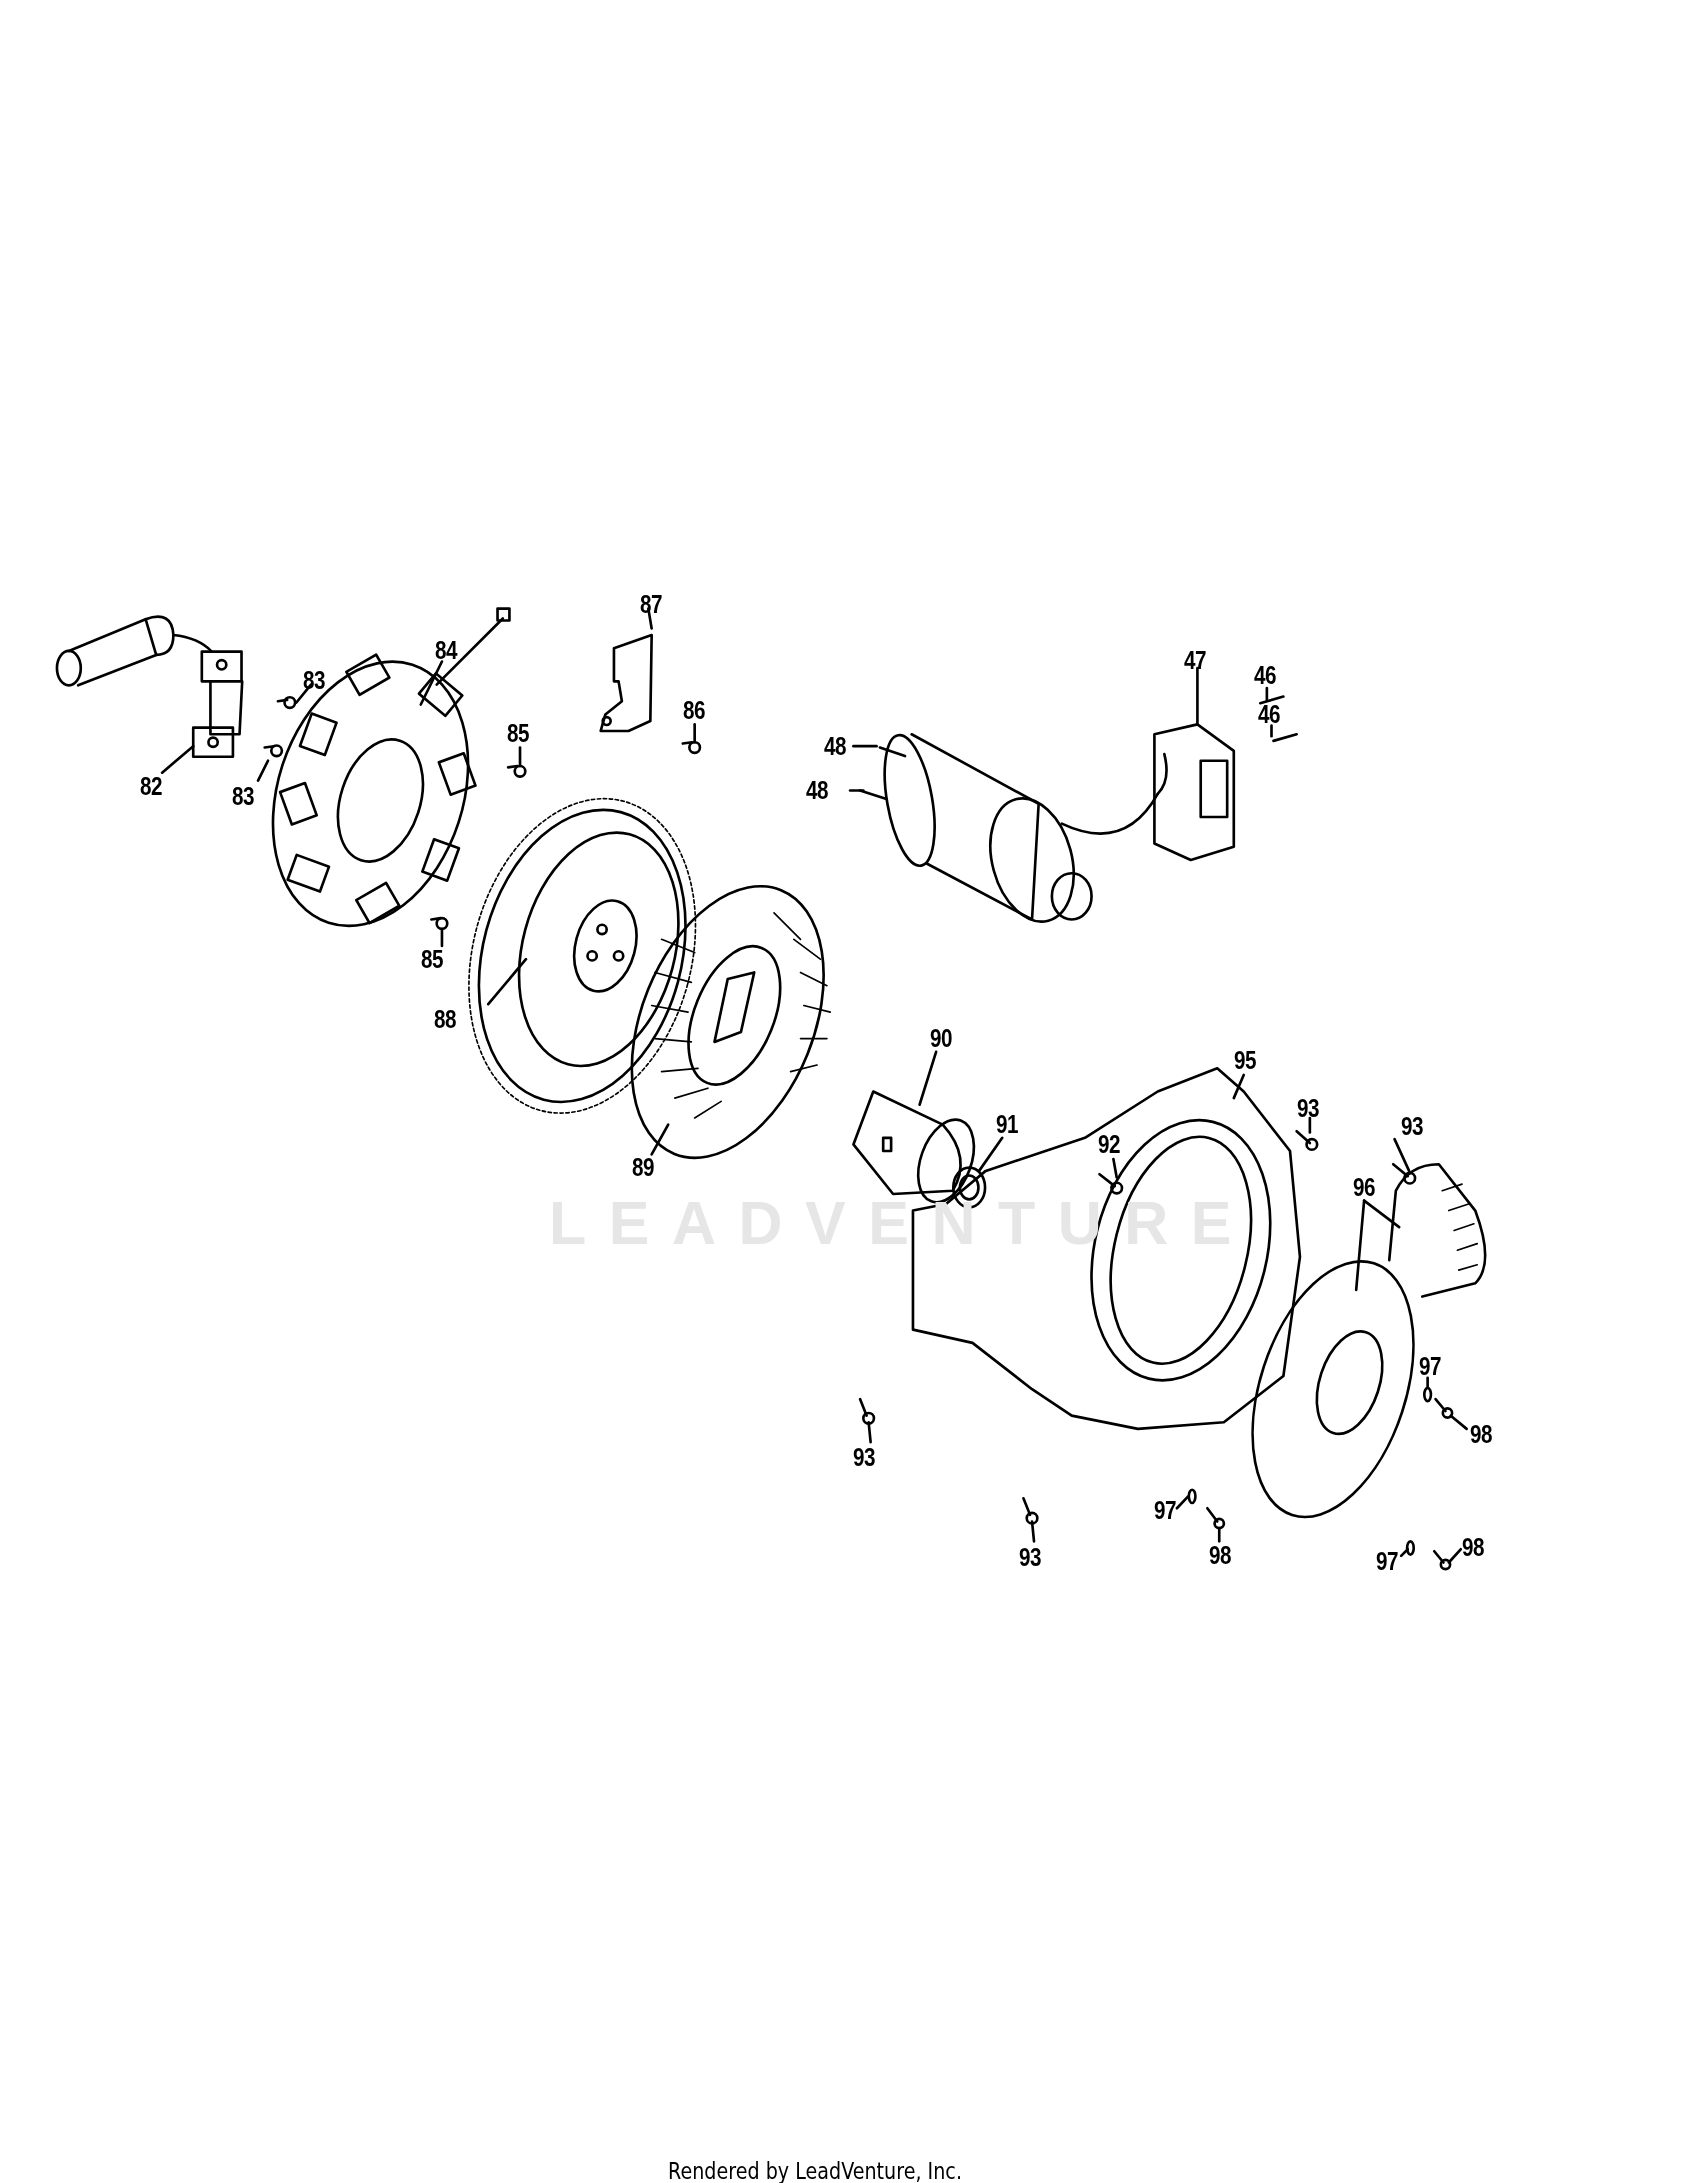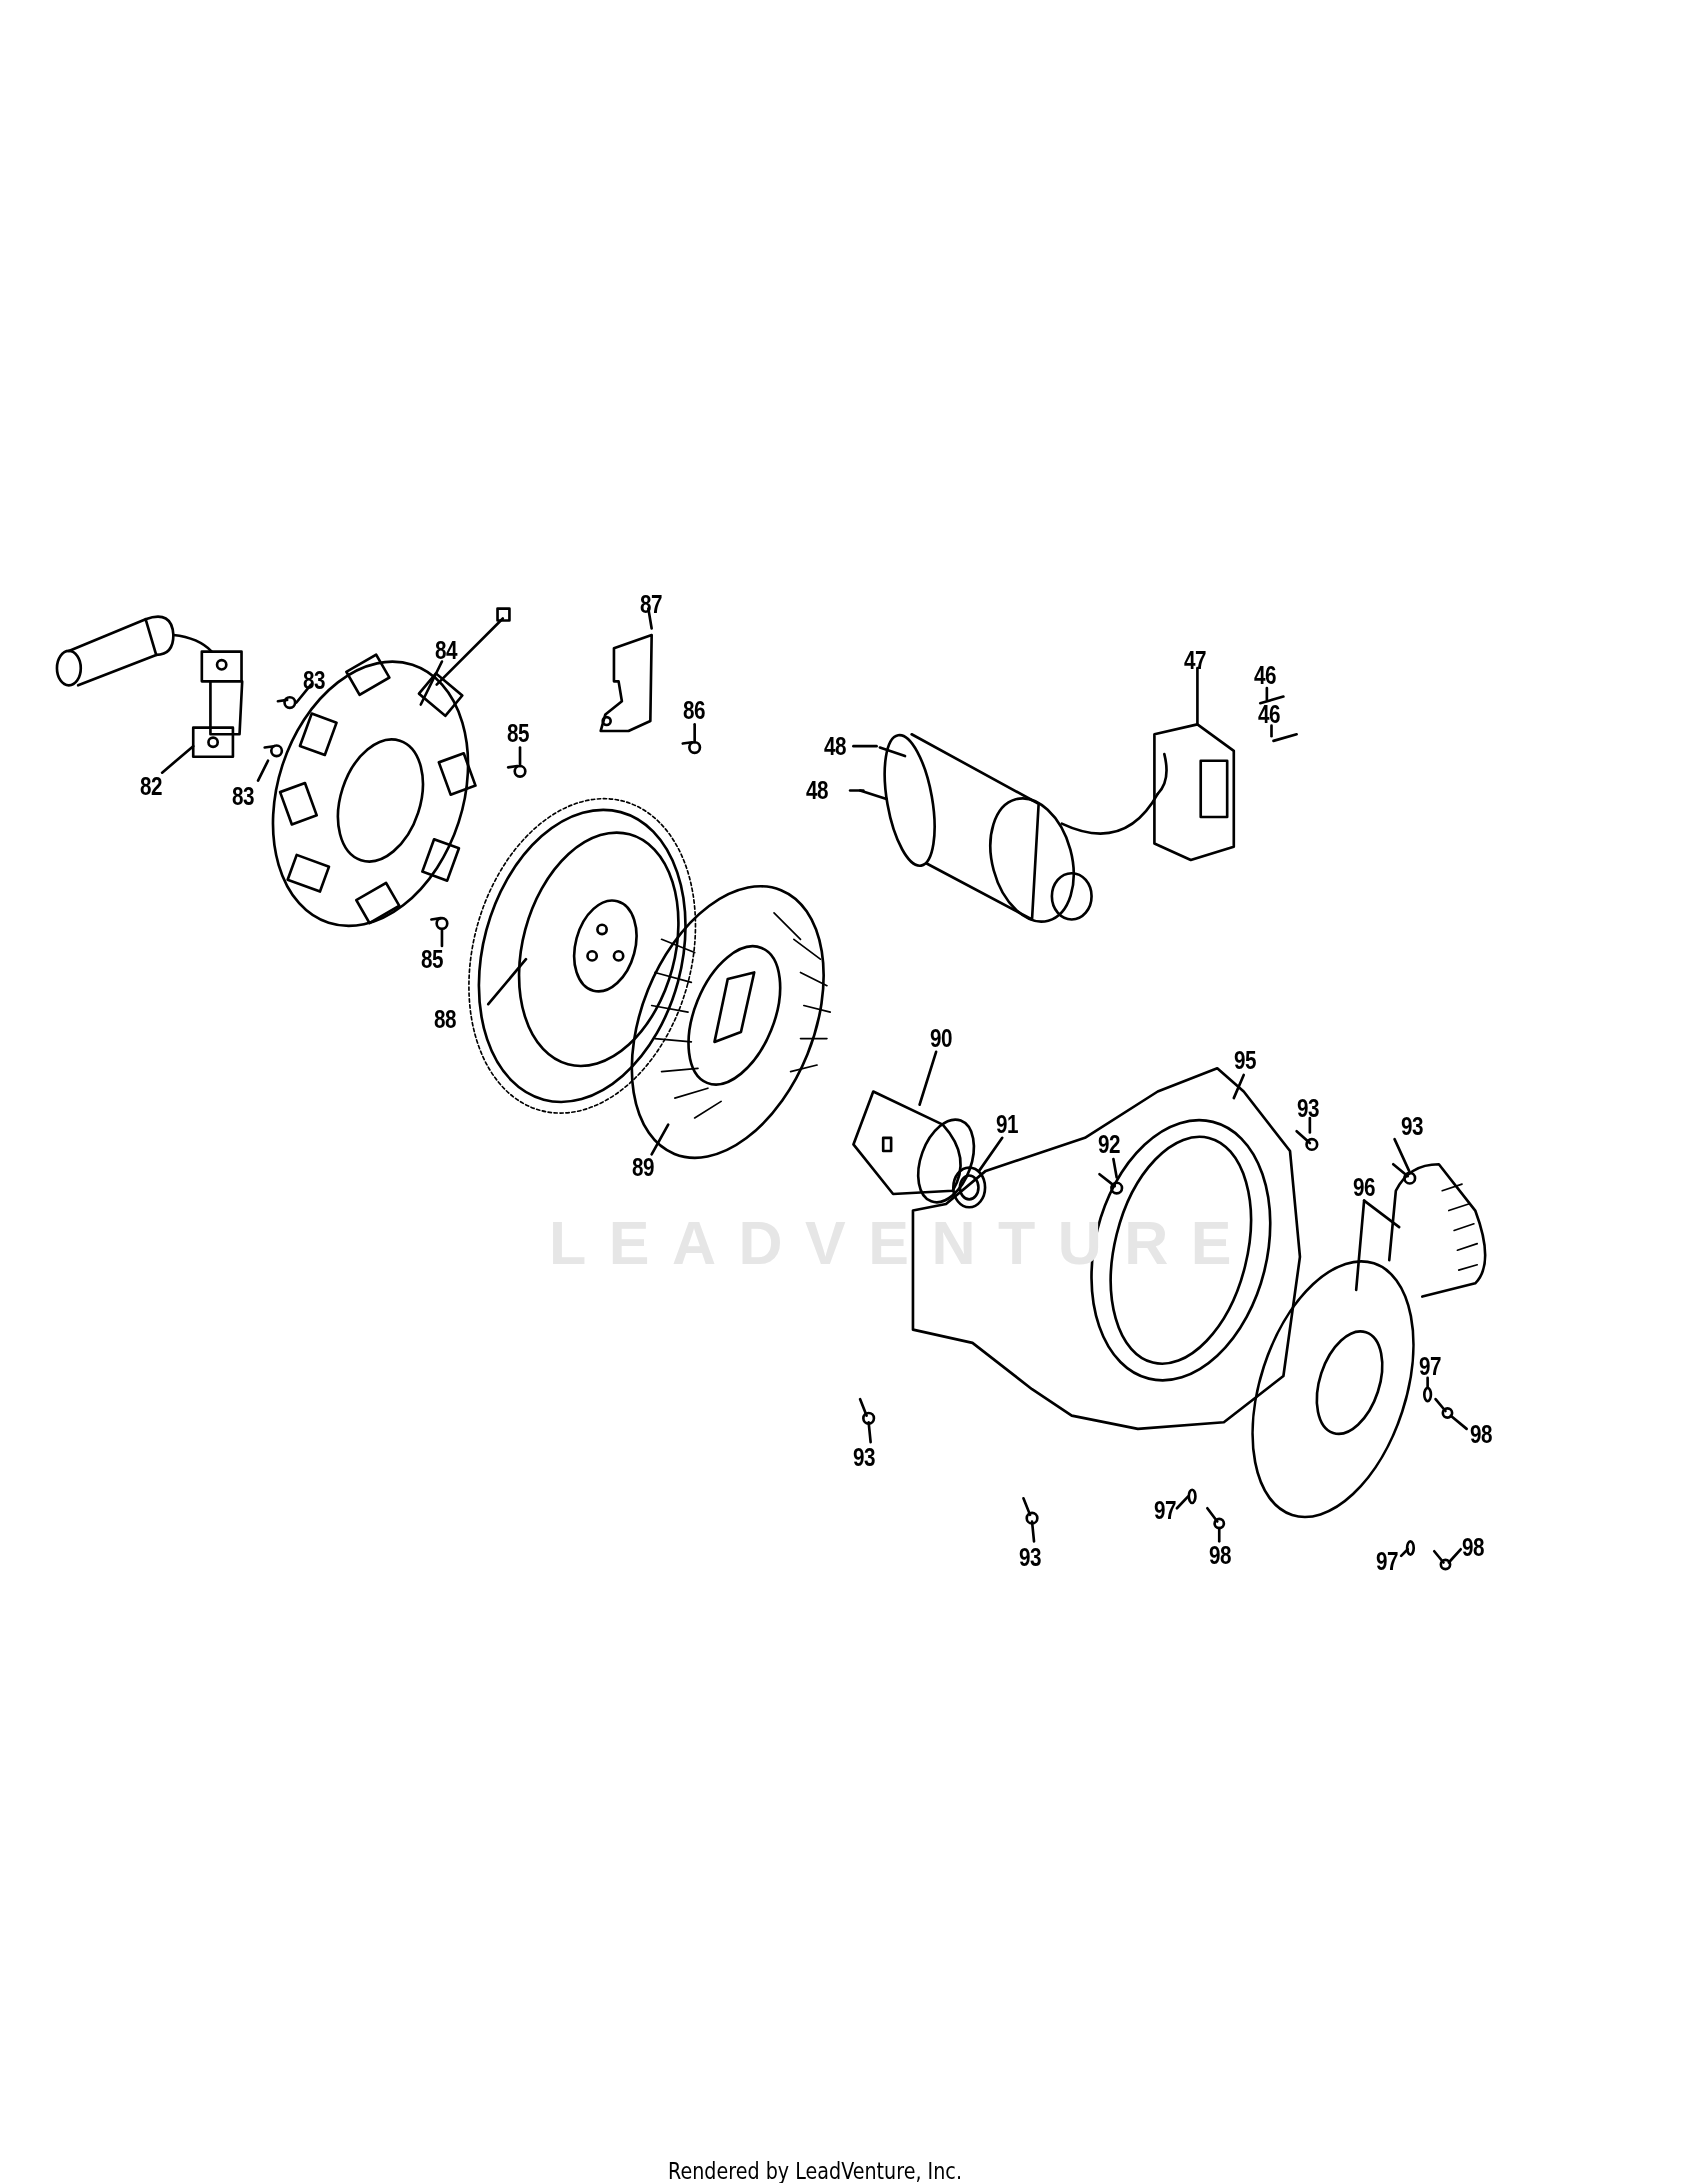--- a/index.html
+++ b/index.html
@@ -1,19 +1,19 @@
 <!DOCTYPE html>
 <html style="font-size:10.6px"><head>
 <meta charset="utf-8">
 <style>
   html, body { margin:0; padding:0; background:#ffffff; }
   body { width:1687px; height:2183px; position:relative; overflow:hidden; font-family:"Liberation Sans", sans-serif; }
   #stage { position:absolute; left:0; top:0; width:1687px; height:2183px; }
   .callout { position:absolute; font-family:"Liberation Sans Narrow","Liberation Sans", sans-serif; font-weight:bold; font-size:26.5px; color:#000; transform:scaleX(0.78); transform-origin:left top; letter-spacing:-0.7px; line-height:1; }
-  .watermark { position:absolute; left:549px; top:1188px; font-family:"Liberation Sans", sans-serif; font-weight:bold; font-size:61px; letter-spacing:22.5px; color:#e6e6e6;margin-top:20px; }
+  .watermark { position:absolute; left:549px; top:1188px; font-family:"Liberation Sans", sans-serif; font-weight:bold; font-size:61px; letter-spacing:22.5px; color:#e6e6e6; }
   .footer { position:absolute; left:668px; top:2158px; font-family:"DejaVu Sans", sans-serif; font-size:22.5px; color:#000; transform:scaleX(0.85); transform-origin:left top; }
   svg.art { position:absolute; left:0; top:0; }
   svg.art * { fill:none; stroke:#000; stroke-width:4; stroke-linejoin:round; stroke-linecap:round; }
   svg.art .thin { stroke-width:2.5; }
 </style>
 </head>
 <body>
 
 <div id="stage">
 

